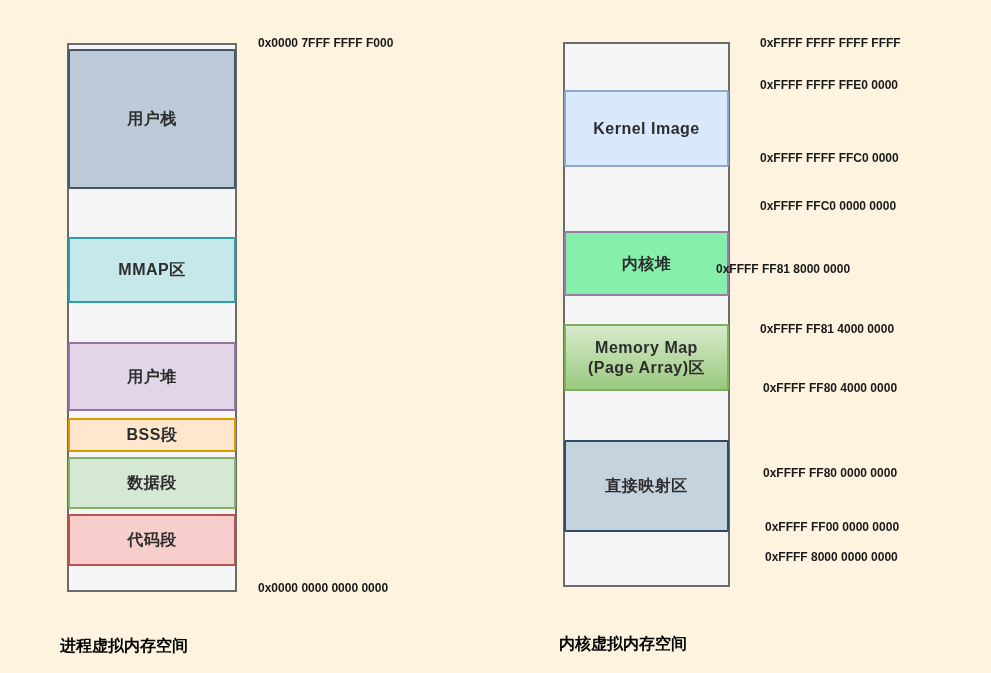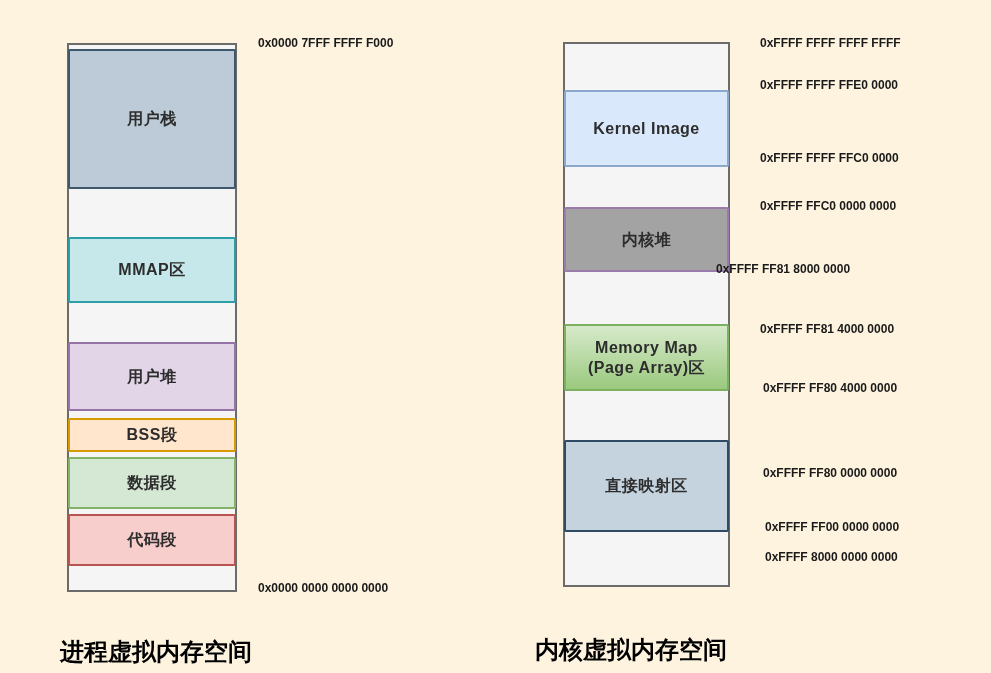--- a/index.html
+++ b/index.html
@@ -38,38 +38,38 @@
   }
   .seg .lbl { line-height:1.25; }
 
   .seg-stack  { background:#bccbd7; border-color:#3e576b; }
   .seg-mmap   { background:#c7e8eb; border-color:#2b9fa8; }
   .seg-heap   { background:#e1d5e7; border-color:#9673a6; }
   .seg-bss    { background:#ffe6cc; border-color:#d79b00; }
   .seg-data   { background:#d5e8d4; border-color:#82b366; }
   .seg-code   { background:#f8cecc; border-color:#b85450; }
   .seg-kimage { background:#dae8fc; border-color:#8ba7cc; }
-  .seg-kheap  { background:#a3a3a3; border-color:#9a7bab; }
+  .seg-kheap  { background:#86efac; border-color:#9a7bab;margin-top:24px; }
   .seg-memmap { background:linear-gradient(#d7eacb,#9ac97e); border-color:#7caf5f; }
   .seg-direct { background:#c5d3df; border-color:#2f4b63; }
 
   
   .addr {
     position:absolute;
     font-weight:bold;
     font-size:12px;
     color:#1a1a1a;
     white-space:nowrap;
   }
 
   
   .coltitle {
     position:absolute;
     font-weight:bold;
-    font-size:24px;
+    font-size:16px;
     color:#000;
     white-space:nowrap;
   }
 </style>
 </head>
 <body>
 
 <div class="canvas">
 
   <div class="memcol" id="proc-col">
@@ -118,15 +118,15 @@
   <div class="addr" style="left:760px; top:36px;">0xFFFF FFFF FFFF FFFF</div>
   <div class="addr" style="left:760px; top:78px;">0xFFFF FFFF FFE0 0000</div>
   <div class="addr" style="left:760px; top:151px;">0xFFFF FFFF FFC0 0000</div>
   <div class="addr" style="left:760px; top:199px;">0xFFFF FFC0 0000 0000</div>
   <div class="addr" style="left:716px; top:262px;text-align:center;">0xFFFF FF81 8000 0000</div>
   <div class="addr" style="left:760px; top:322px;">0xFFFF FF81 4000 0000</div>
   <div class="addr" style="left:763px; top:381px;">0xFFFF FF80 4000 0000</div>
   <div class="addr" style="left:763px; top:432px;margin-top:34px;">0xFFFF FF80 0000 0000</div>
   <div class="addr" style="left:765px; top:520px;">0xFFFF FF00 0000 0000</div>
   <div class="addr" style="left:765px; top:550px;">0xFFFF 8000 0000 0000</div>
-  <div class="coltitle" style="left:535px; top:634px;">内核虚拟内存空间</div>
+  <div class="coltitle" style="left:559px; top:634px;">内核虚拟内存空间</div>
 
 </div>
 
 </body></html>

